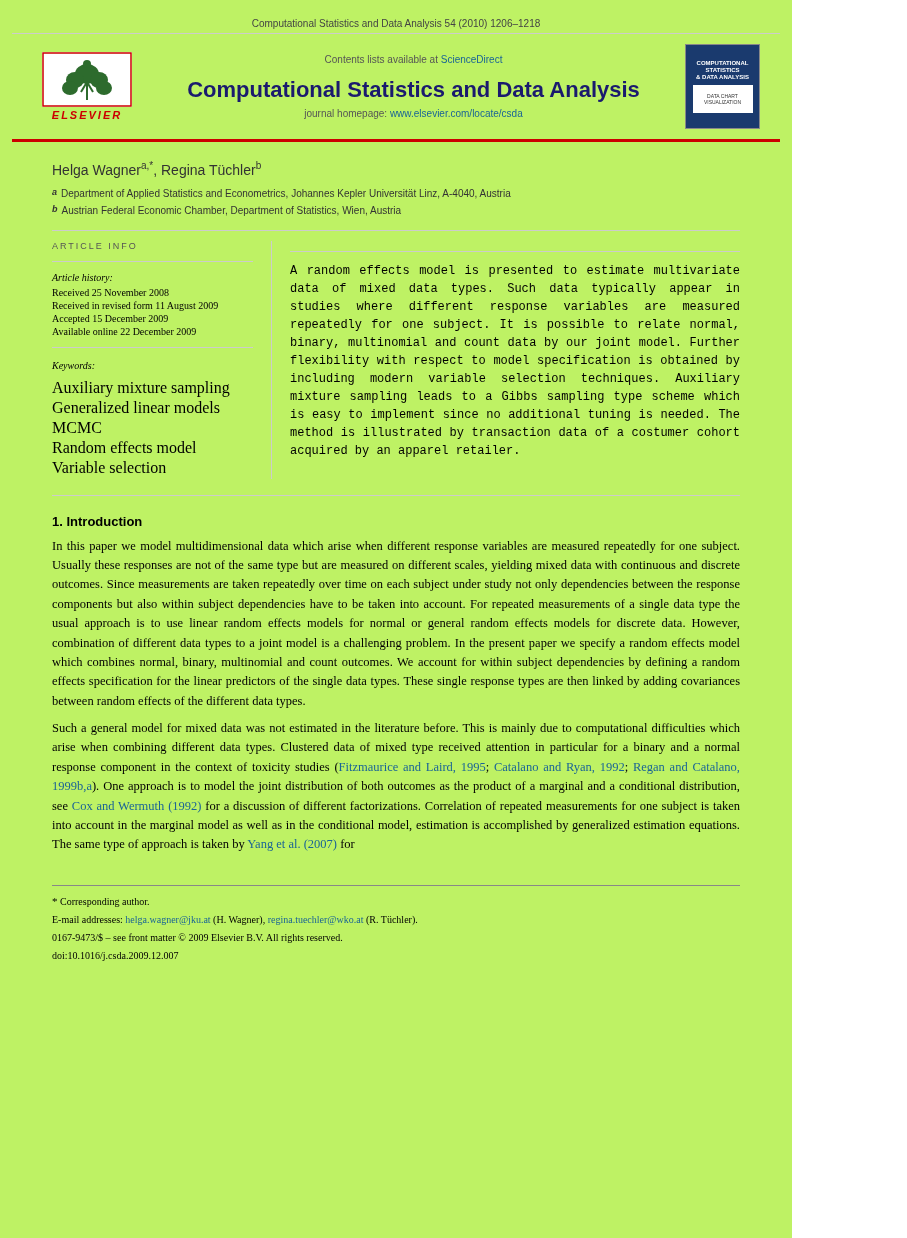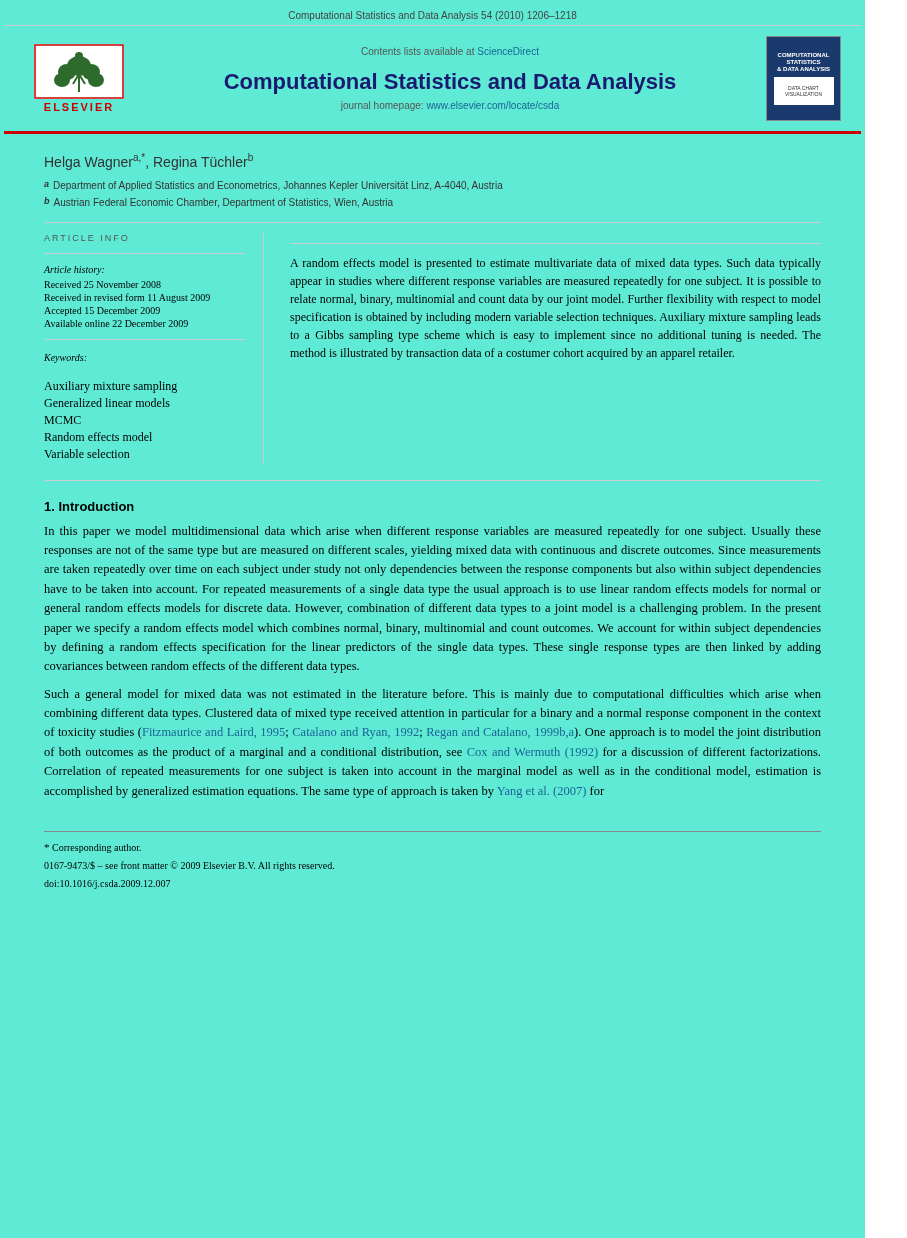--- a/index.html
+++ b/index.html
@@ -6,24 +6,24 @@
     body {
       background: #fff;
       font-family: 'Times New Roman', Times, serif;
       font-size: 13px;
       color: #000;
       width: 907px;
       min-height: 1238px;
     }
 
     .page-wrapper {
-      width: 865px;
+      width: 792px;
       min-height: 1238px;
-      background: #5eead4;
-      padding: 4px;
+      background: #bef264;
+      padding: 12px;
     }
 
     
     .journal-top-bar {
       text-align: center;
       font-size: 10px;
       color: #444;
       padding: 6px 0 4px 0;
       border-bottom: 1px solid #ccc;
       font-family: Arial, sans-serif;
@@ -36,20 +36,21 @@
       justify-content: space-between;
       padding: 10px 20px;
       border-bottom: 3px solid #c00;
     }
 
     .elsevier-logo {
       width: 110px;
       display: flex;
       flex-direction: column;
       align-items: center;
+      font-style: italic;
     }
 
     
     .elsevier-text {
       font-family: Arial, sans-serif;
       font-size: 11px;
       color: #c00;
       font-weight: bold;
       letter-spacing: 2px;
       margin-top: 2px;
@@ -170,21 +171,21 @@
     
     .hr-thin {
       border: none;
       border-top: 1px solid #ccc;
       margin: 10px 0;
     }
 
     
     .two-col {
       display: flex;
-      gap: 8px;
+      gap: 0;
       margin-top: 10px;
     }
 
     .col-left {
       width: 220px;
       min-width: 220px;
       padding-right: 18px;
       border-right: 1px solid #ccc;
     }
 
@@ -213,33 +214,33 @@
       font-size: 10px;
       font-family: 'Times New Roman', serif;
       margin-bottom: 2px;
     }
 
     .keywords-label {
       font-size: 10px;
       font-style: italic;
       font-family: 'Times New Roman', serif;
       margin-top: 12px;
-      margin-bottom: 16px;
+      margin-bottom: 8px;
     }
 
     .keyword-item {
-      font-size: 12px;
+      font-size: 16px;
       font-family: 'Times New Roman', serif;
       margin-bottom: 2px;
     }
 
     .abstract-text {
       font-size: 12px;
       line-height: 1.5;
-      font-family: Liberation Serif, serif;
+      font-family: Liberation Mono, monospace;
       text-align: justify;
       margin-bottom: 8px;
     }
 
     .copyright-line {
       font-size: 10px;
       font-family: 'Times New Roman', serif;
       text-align: right;
       margin-top: 8px;
     }
@@ -407,19 +408,26 @@
 
     <p class="body-text">
       <span>Such a general model for mixed data was not estimated in the literature before. This is mainly due to computational difficulties which arise when combining different data types. Clustered data of mixed type received attention in particular for a binary and a normal response component in the context of toxicity studies (</span><a class="inline-link">Fitzmaurice and Laird, 1995</a><span>; </span><a class="inline-link">Catalano and Ryan, 1992</a><span>; </span><a class="inline-link">Regan and Catalano, 1999b,a</a><span>). One approach is to model the joint distribution of both outcomes as the product of a marginal and a conditional distribution, see </span><a class="inline-link">Cox and Wermuth (1992)</a><span> for a discussion of different factorizations. Correlation of repeated measurements for one subject is taken into account in the marginal model as well as in the conditional model, estimation is accomplished by generalized estimation equations. The same type of approach is taken by </span><a class="inline-link">Yang et al. (2007)</a><span> for</span>
     </p>
 
     <div class="footnotes-area">
       <div class="footnote-item">
         <span class="footnote-star">*</span>
         <span>Corresponding author.</span>
       </div>
+      <div class="footnote-item">
+        <span>E-mail addresses:</span>
+        <a class="inline-link">helga.wagner@jku.at</a>
+        <span>(H. Wagner),</span>
+        <a class="inline-link">regina.tuechler@wko.at</a>
+        <span>(R. Tüchler).</span>
+      </div>
       <div class="footnote-item">0167-9473/$ – see front matter © 2009 Elsevier B.V. All rights reserved.</div>
       <div class="footnote-item">doi:10.1016/j.csda.2009.12.007</div>
     </div>
 
   </div>
 
 </div>
 
 </body></html>

